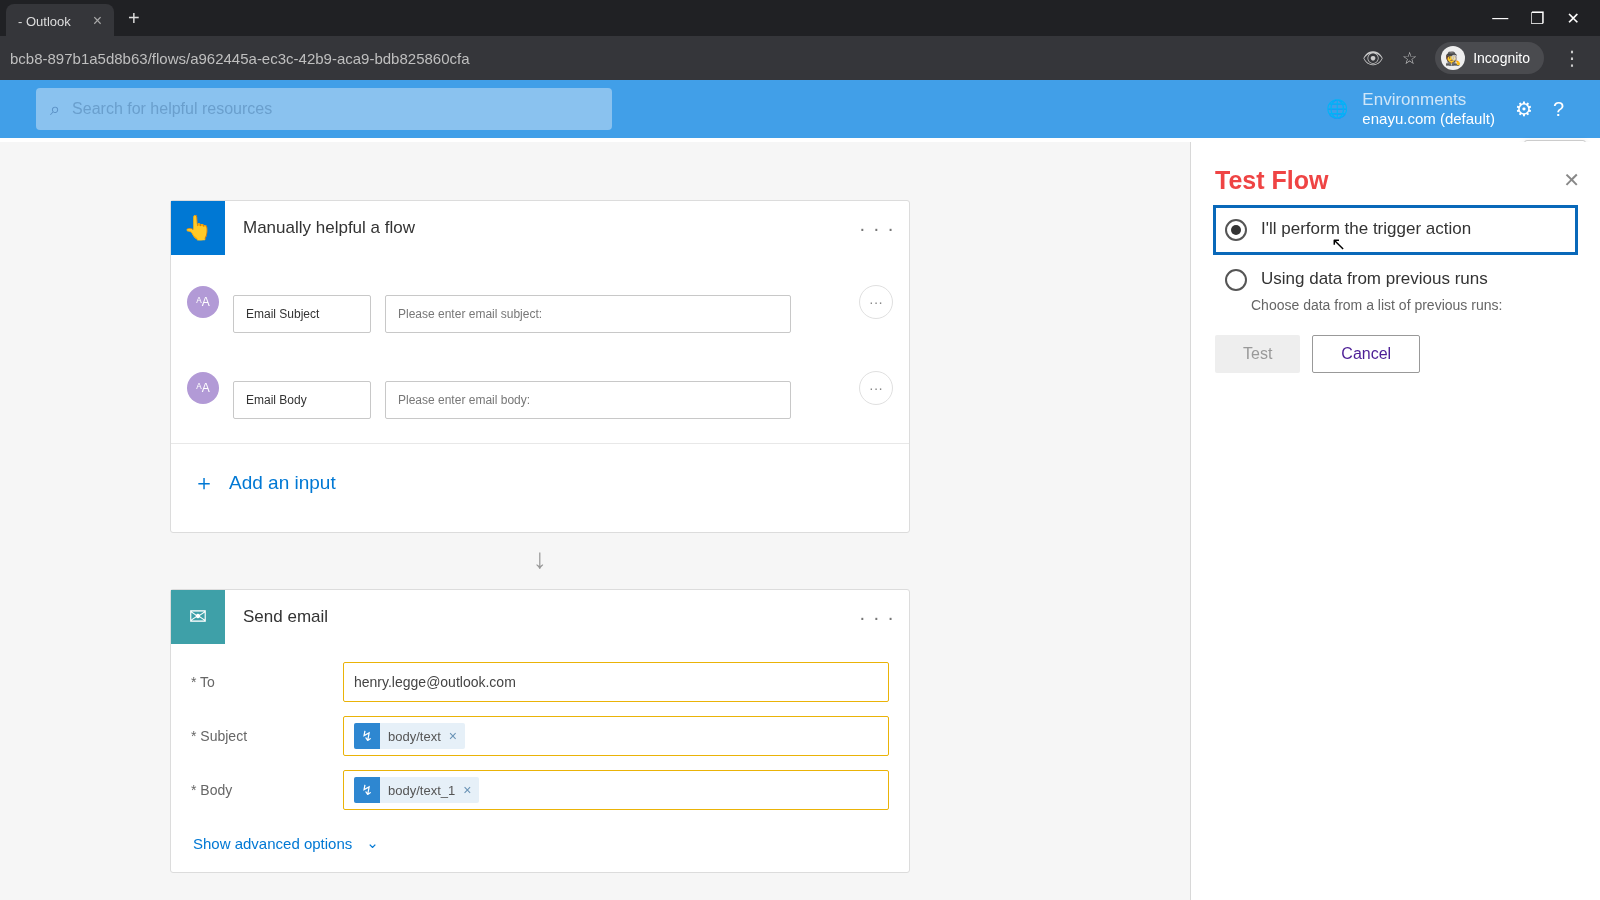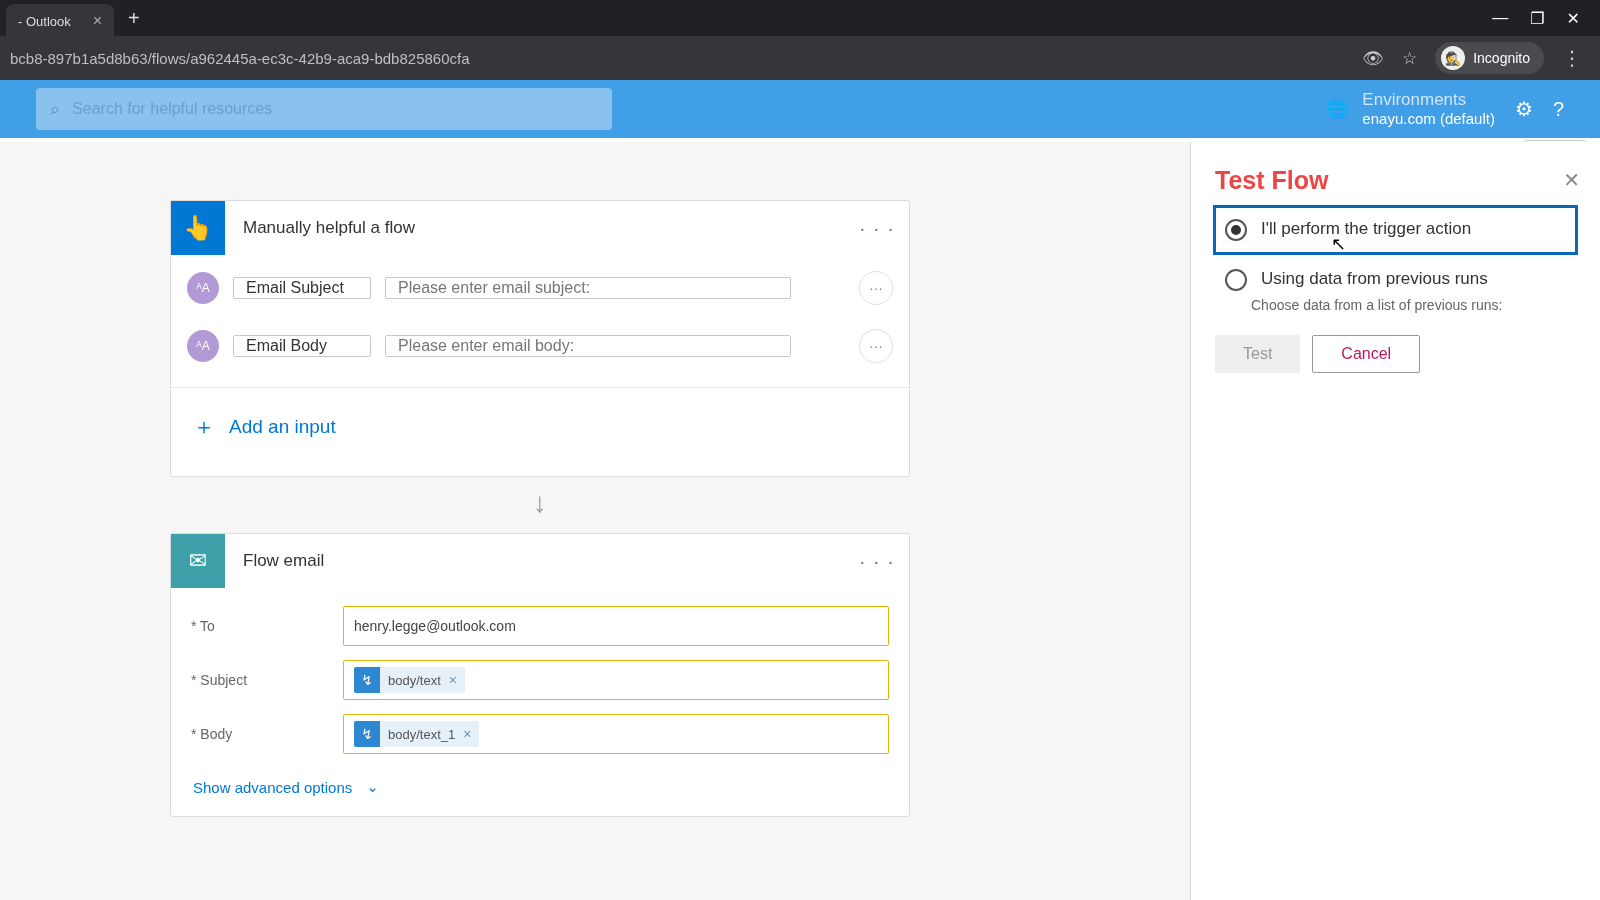--- a/index.html
+++ b/index.html
@@ -45,21 +45,21 @@
 .card-header { height: 54px; display: flex; align-items: center; }
 .hdr-icon { width: 54px; height: 54px; display: flex; align-items: center; justify-content: center; color: #fff; }
 .hdr-icon.trigger { background: #0078d4; font-size: 24px; }
 .hdr-icon.send { background: #3ea0a8; font-size: 22px; }
 .hdr-title { font-size: 17px; color: #333; margin-left: 18px; }
 .hdr-menu { margin-left: auto; margin-right: 14px; color: #777; font-size: 20px; letter-spacing: 1px; cursor: pointer; }
 
 .trigger-body { padding: 16px 16px 12px 16px; }
 .input-row { display: flex; align-items: center; gap: 14px; margin-bottom: 24px; }
 .input-icon { width: 32px; height: 32px; border-radius: 50%; background: #b29ad6; color: #fff; display: flex; align-items: center; justify-content: center; font-size: 12px; }
-.input-box { height: 22px; border: 1px solid #c8c8c8; border-radius: 2px; padding: 0 12px; font-size: 16px; color: #333; outline: none; }
+.input-box { height: 38px; border: 1px solid #c8c8c8; border-radius: 2px; padding: 0 12px; font-size: 12px; color: #333; outline: none; margin-top: 24px; }
 .input-label { width: 138px; }
 .input-field { flex: 0 0 406px; color: #777; }
 .row-menu { margin-left: auto; width: 34px; height: 34px; border: 1px solid #e0e0e0; border-radius: 50%; display: flex; align-items: center; justify-content: center; color: #888; font-size: 14px; cursor: pointer; }
 .divider-inner { border-top: 1px solid #e8e8e8; margin: 0 -16px 4px -16px; }
 .add-input { display: flex; align-items: center; gap: 14px; color: #0078d4; font-size: 19px; padding: 20px 6px 22px 6px; cursor: pointer; }
 .add-plus { font-size: 22px; }
 
 .arrow-down { display: flex; justify-content: center; margin: 10px 0 14px 0; color: #999; font-size: 28px; }
 
 .send-body { padding: 18px 20px 14px 20px; }
@@ -80,21 +80,21 @@
 .radio-opt { display: flex; align-items: flex-start; gap: 14px; padding: 12px 10px; margin-top: 12px; }
 .radio-opt.selected { outline: 3px solid #0968b9; outline-offset: -1px; }
 .radio-circle { width: 22px; height: 22px; border-radius: 50%; border: 2px solid #555; display: flex; align-items: center; justify-content: center; flex-shrink: 0; }
 .radio-circle.on::after { content: ""; width: 10px; height: 10px; background: #333; border-radius: 50%; }
 .radio-label { font-size: 17px; color: #333; }
 .radio-sub { font-size: 14px; color: #666; margin-left: 36px; margin-top: -6px; }
 
 .panel-btns { display: flex; gap: 12px; margin-top: 22px; }
 .btn { height: 38px; padding: 0 28px; font-size: 16px; border-radius: 2px; cursor: pointer; }
 .btn-test { background: #eee; color: #999; border: none; }
-.btn-cancel { background: #fff; color: #be185d; border: 1px solid #999; }
+.btn-cancel { background: #fff; color: #4c1d95; border: 1px solid #999; }
 
 .cursor-img { position: absolute; left: 1331px; top: 233px; font-size: 18px; color: #000; pointer-events: none; }
 </style>
 </head>
 <body>
 
 <div class="browser-tabs">
   <div class="tab">
     <span>- Outlook</span>
     <span class="tab-close">×</span>
@@ -165,21 +165,21 @@
           <span>Add an input</span>
         </div>
       </div>
     </div>
 
     <div class="arrow-down">↓</div>
 
     <div class="card">
       <div class="card-header">
         <div class="hdr-icon send">✉</div>
-        <span class="hdr-title">Flow email</span>
+        <span class="hdr-title">Send email</span>
         <span class="hdr-menu">· · ·</span>
       </div>
       <div class="send-body">
         <div class="field-row">
           <span class="field-label">* To</span>
           <div class="field-input">
             <span>henry.legge@outlook.com</span>
           </div>
         </div>
         <div class="field-row">

